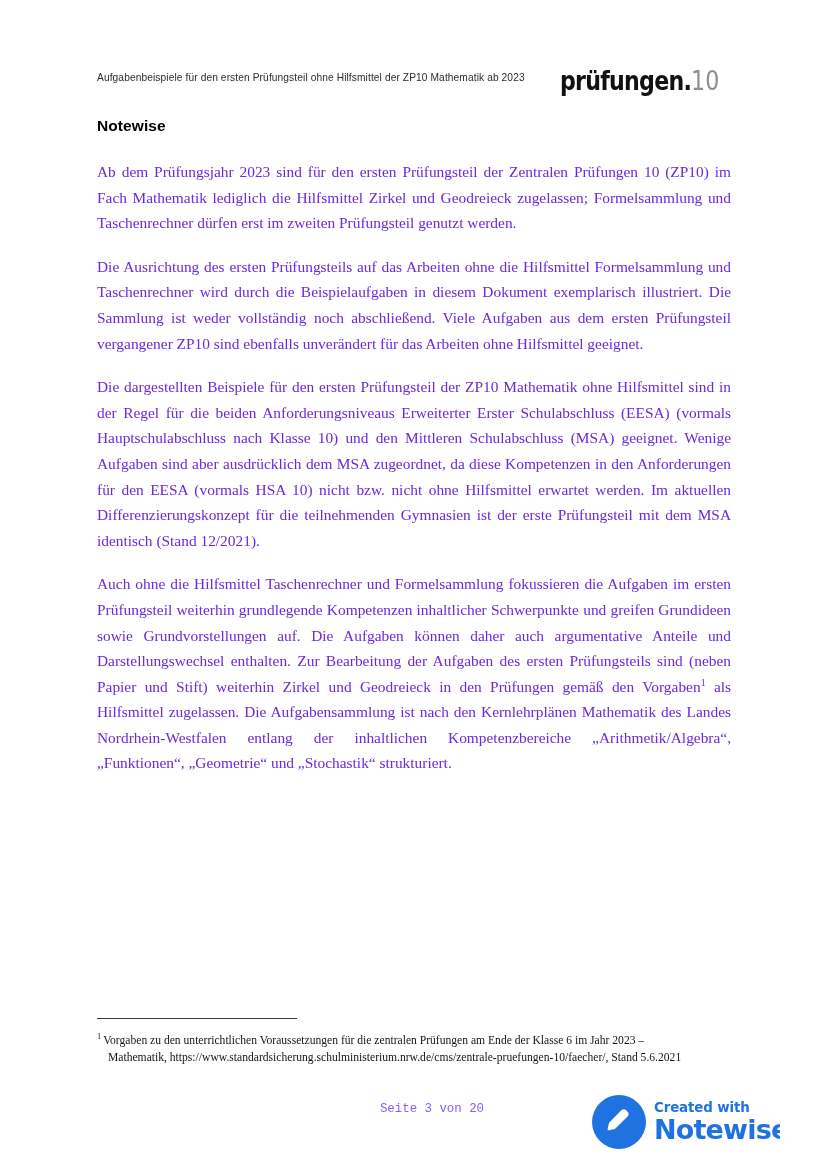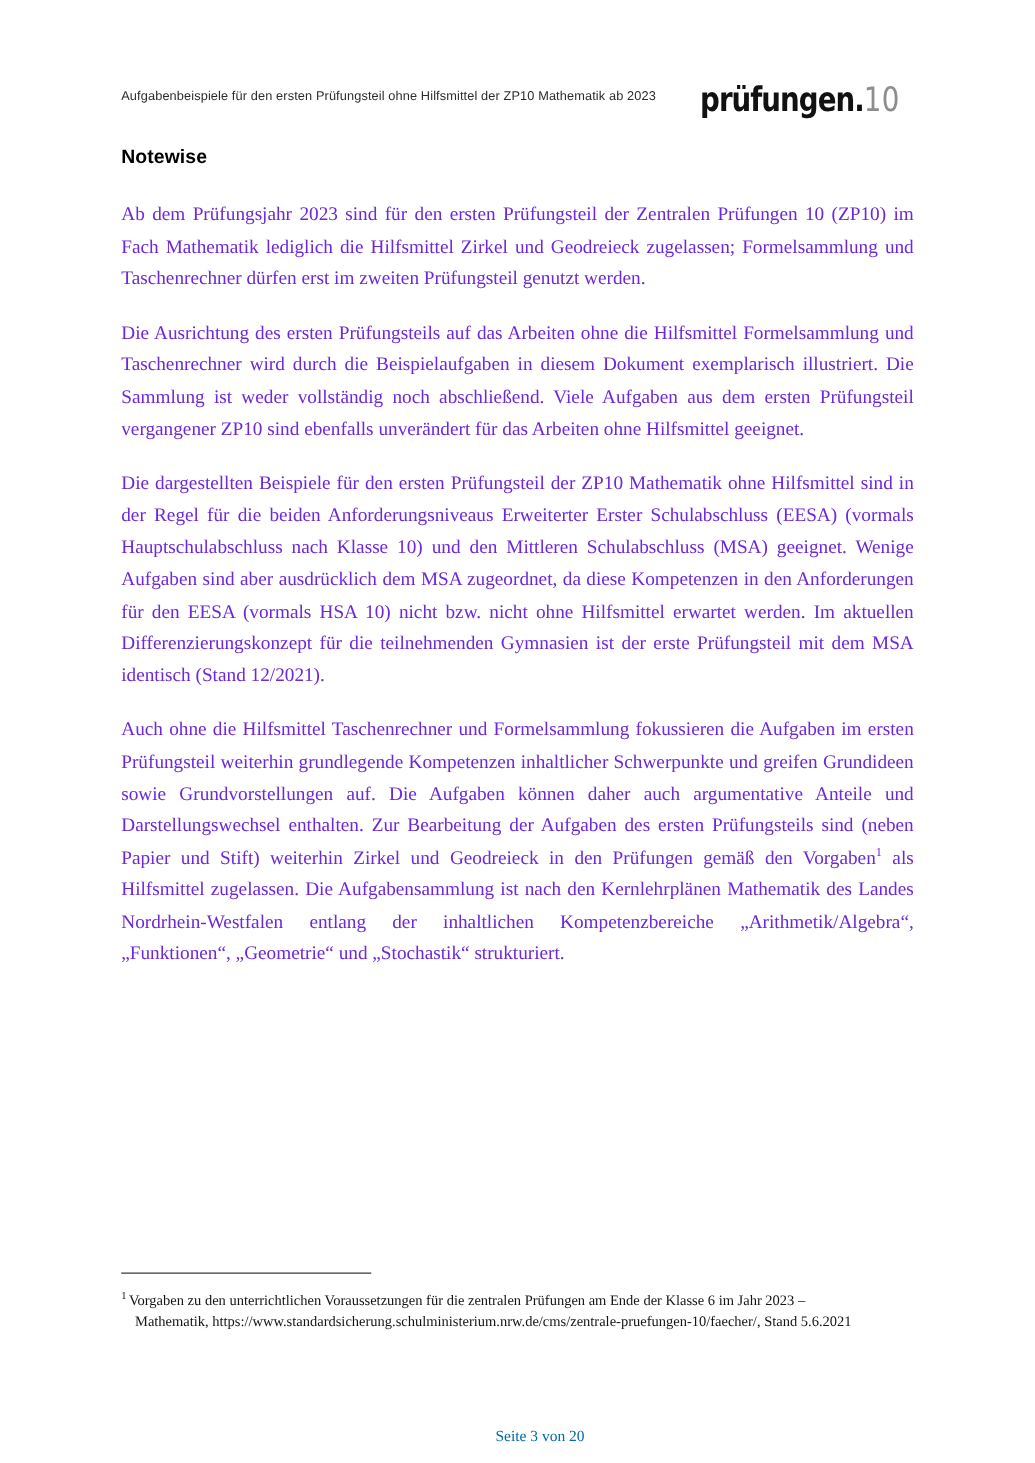--- a/index.html
+++ b/index.html
@@ -147,25 +147,24 @@
     padding-left: 11px;
   }
 
   
   .page-footer {
     position: absolute;
     left: 0;
     right: 0;
     top: 1101px;
     text-align: center;
-    font-family: Liberation Serif, serif;
+    font-family: Liberation Mono, monospace;
     font-size: 12.4px;
     line-height: 16px;
-    color: #0369a1;
-    margin-top: 40px;
+    color: #8b5cf6;
   }
 
   .page-footer .pf-inner {
     display: inline-block;
     margin-left: 84px;
   }
 
   
   .notewise-badge {
     position: absolute;
@@ -247,14 +246,25 @@
 
   <div class="footnote-area">
     <div class="footnote-rule"></div>
     <p class="footnote-text"><span class="fn-marker">1</span><span>Vorgaben zu den unterrichtlichen Voraussetzungen für die zentralen Prüfungen am Ende der Klasse 6 im Jahr 2023 –</span><span class="footnote-line2">Mathematik, https://www.standardsicherung.schulministerium.nrw.de/cms/zentrale-pruefungen-10/faecher/, Stand 5.6.2021</span></p>
   </div>
 
   <div class="page-footer">
     <span class="pf-inner">Seite 3 von 20</span>
   </div>
 
+  <div class="notewise-badge">
+    <div class="nw-icon">
+      <svg width="34" height="34" viewBox="0 0 24 24" aria-hidden="true">
+        <path d="M16.9 3.6c-.85-.85-2.23-.85-3.08 0L5.3 12.1c-.2.2-.34.45-.4.72l-.93 4.06c-.13.56.38 1.07.94.94l4.06-.93c.27-.06.52-.2.72-.4l8.5-8.5c.85-.85.85-2.23 0-3.08l-1.29-1.31z" fill="#ffffff"></path>
+      </svg>
+    </div>
+    <div class="nw-text">
+      <div class="nw-created">Created with</div>
+      <div class="nw-name">Notewise</div>
+    </div>
+  </div>
 
 </div>
 
 </body></html>

